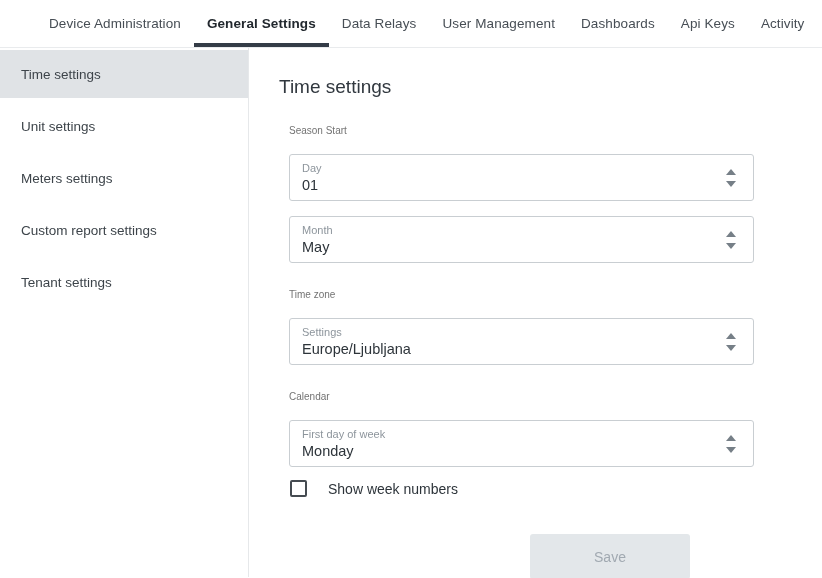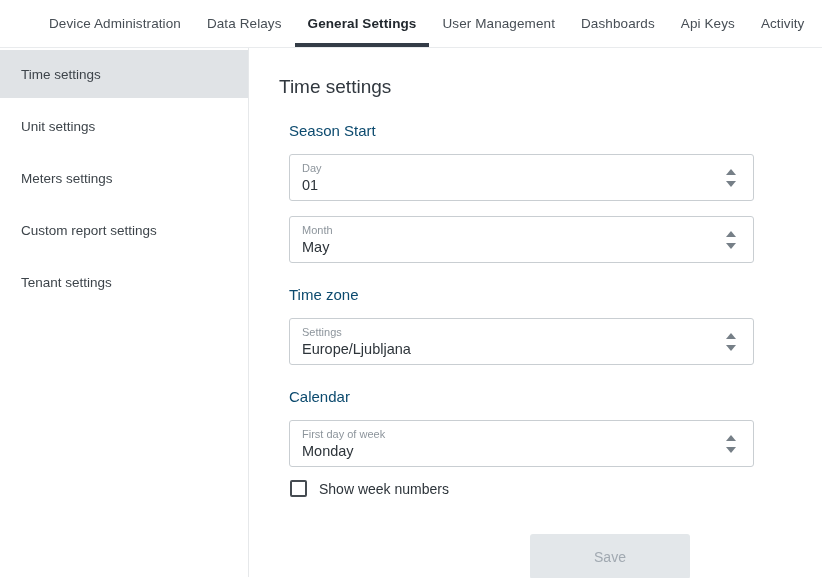--- a/index.html
+++ b/index.html
@@ -70,23 +70,23 @@
     padding: 26px 0 0 30px;
   }
   .page-title {
     font-size: 19px;
     font-weight: 400;
     color: #31383f;
     line-height: 25px;
   }
   .section { margin-left: 10px; }
   .section-heading {
-    font-size: 15px;
+    font-size: 10px;
     font-weight: 400;
-    color: #0c4a6e;
+    color: #737373;
     margin-top: 22px;
     margin-bottom: 13px;
     line-height: 20px;
   }
   .field {
     position: relative;
     width: 465px;
     height: 47px;
     border: 1px solid #c9ced2;
     border-radius: 3px;
@@ -134,21 +134,21 @@
     border-right: 5.5px solid transparent;
     border-top: 6px solid #767f87;
   }
 
   
   .checkbox-row {
     margin-top: 13px;
     margin-left: 1px;
     display: flex;
     align-items: center;
-    gap: 12px;
+    gap: 21px;
   }
   .checkbox-box {
     width: 17px;
     height: 17px;
     border: 2px solid #454b51;
     border-radius: 2px;
     background: #ffffff;
     cursor: pointer;
     flex-shrink: 0;
   }
@@ -176,22 +176,22 @@
     font-family: "Liberation Sans", sans-serif;
     font-size: 14px;
     cursor: default;
   }
 </style>
 </head>
 <body>
 
 <div class="topnav">
   <div class="tab">Device Administration</div>
+  <div class="tab active">General Settings</div>
   <div class="tab">Data Relays</div>
-  <div class="tab active">General Settings</div>
   <div class="tab">User Management</div>
   <div class="tab">Dashboards</div>
   <div class="tab">Api Keys</div>
   <div class="tab">Activity</div>
 </div>
 
 <div class="layout">
 
   <div class="sidebar">
     <div class="side-item active">Time settings</div>

